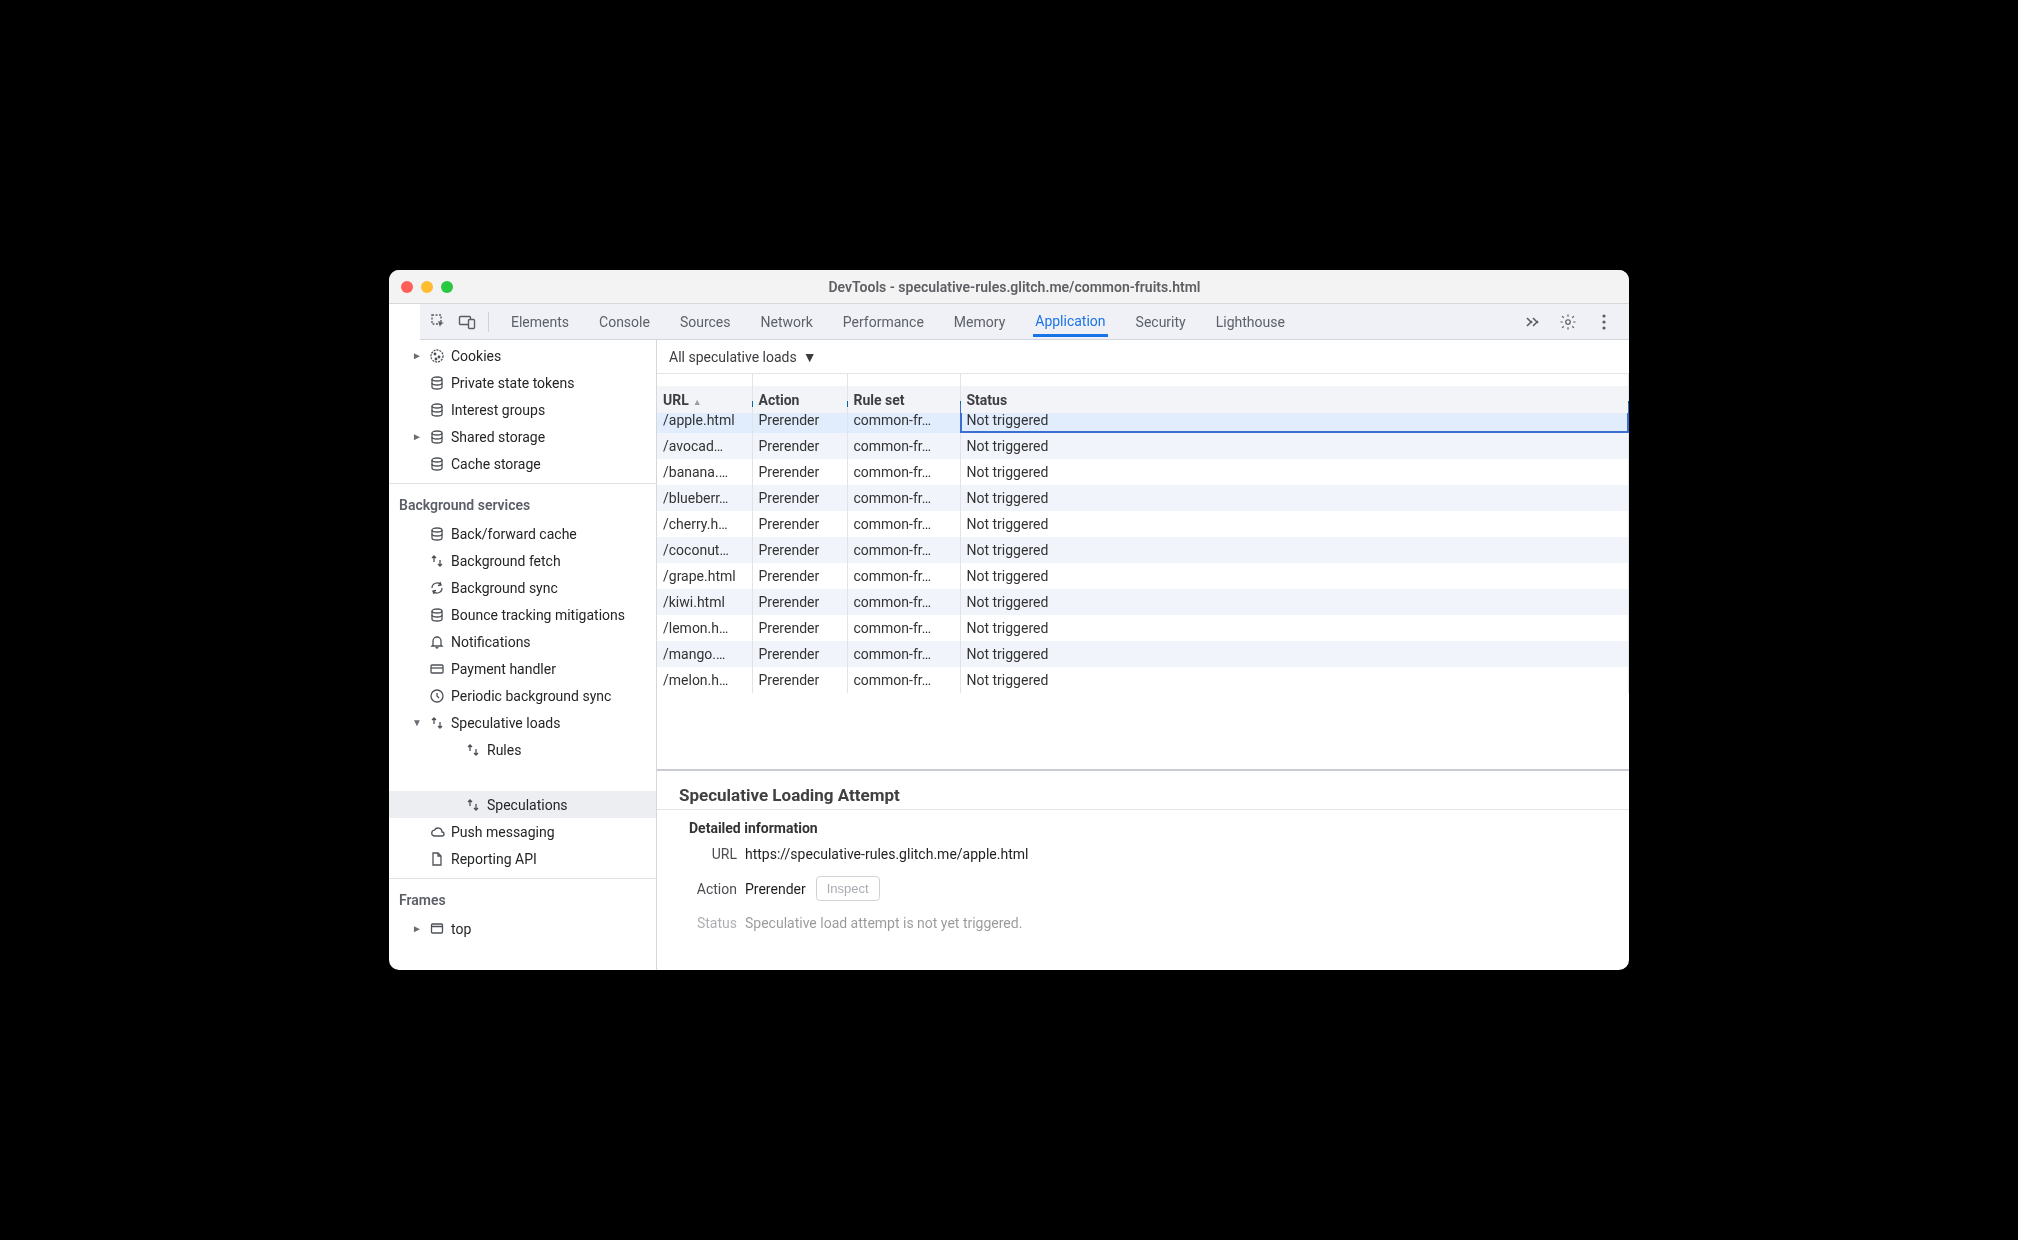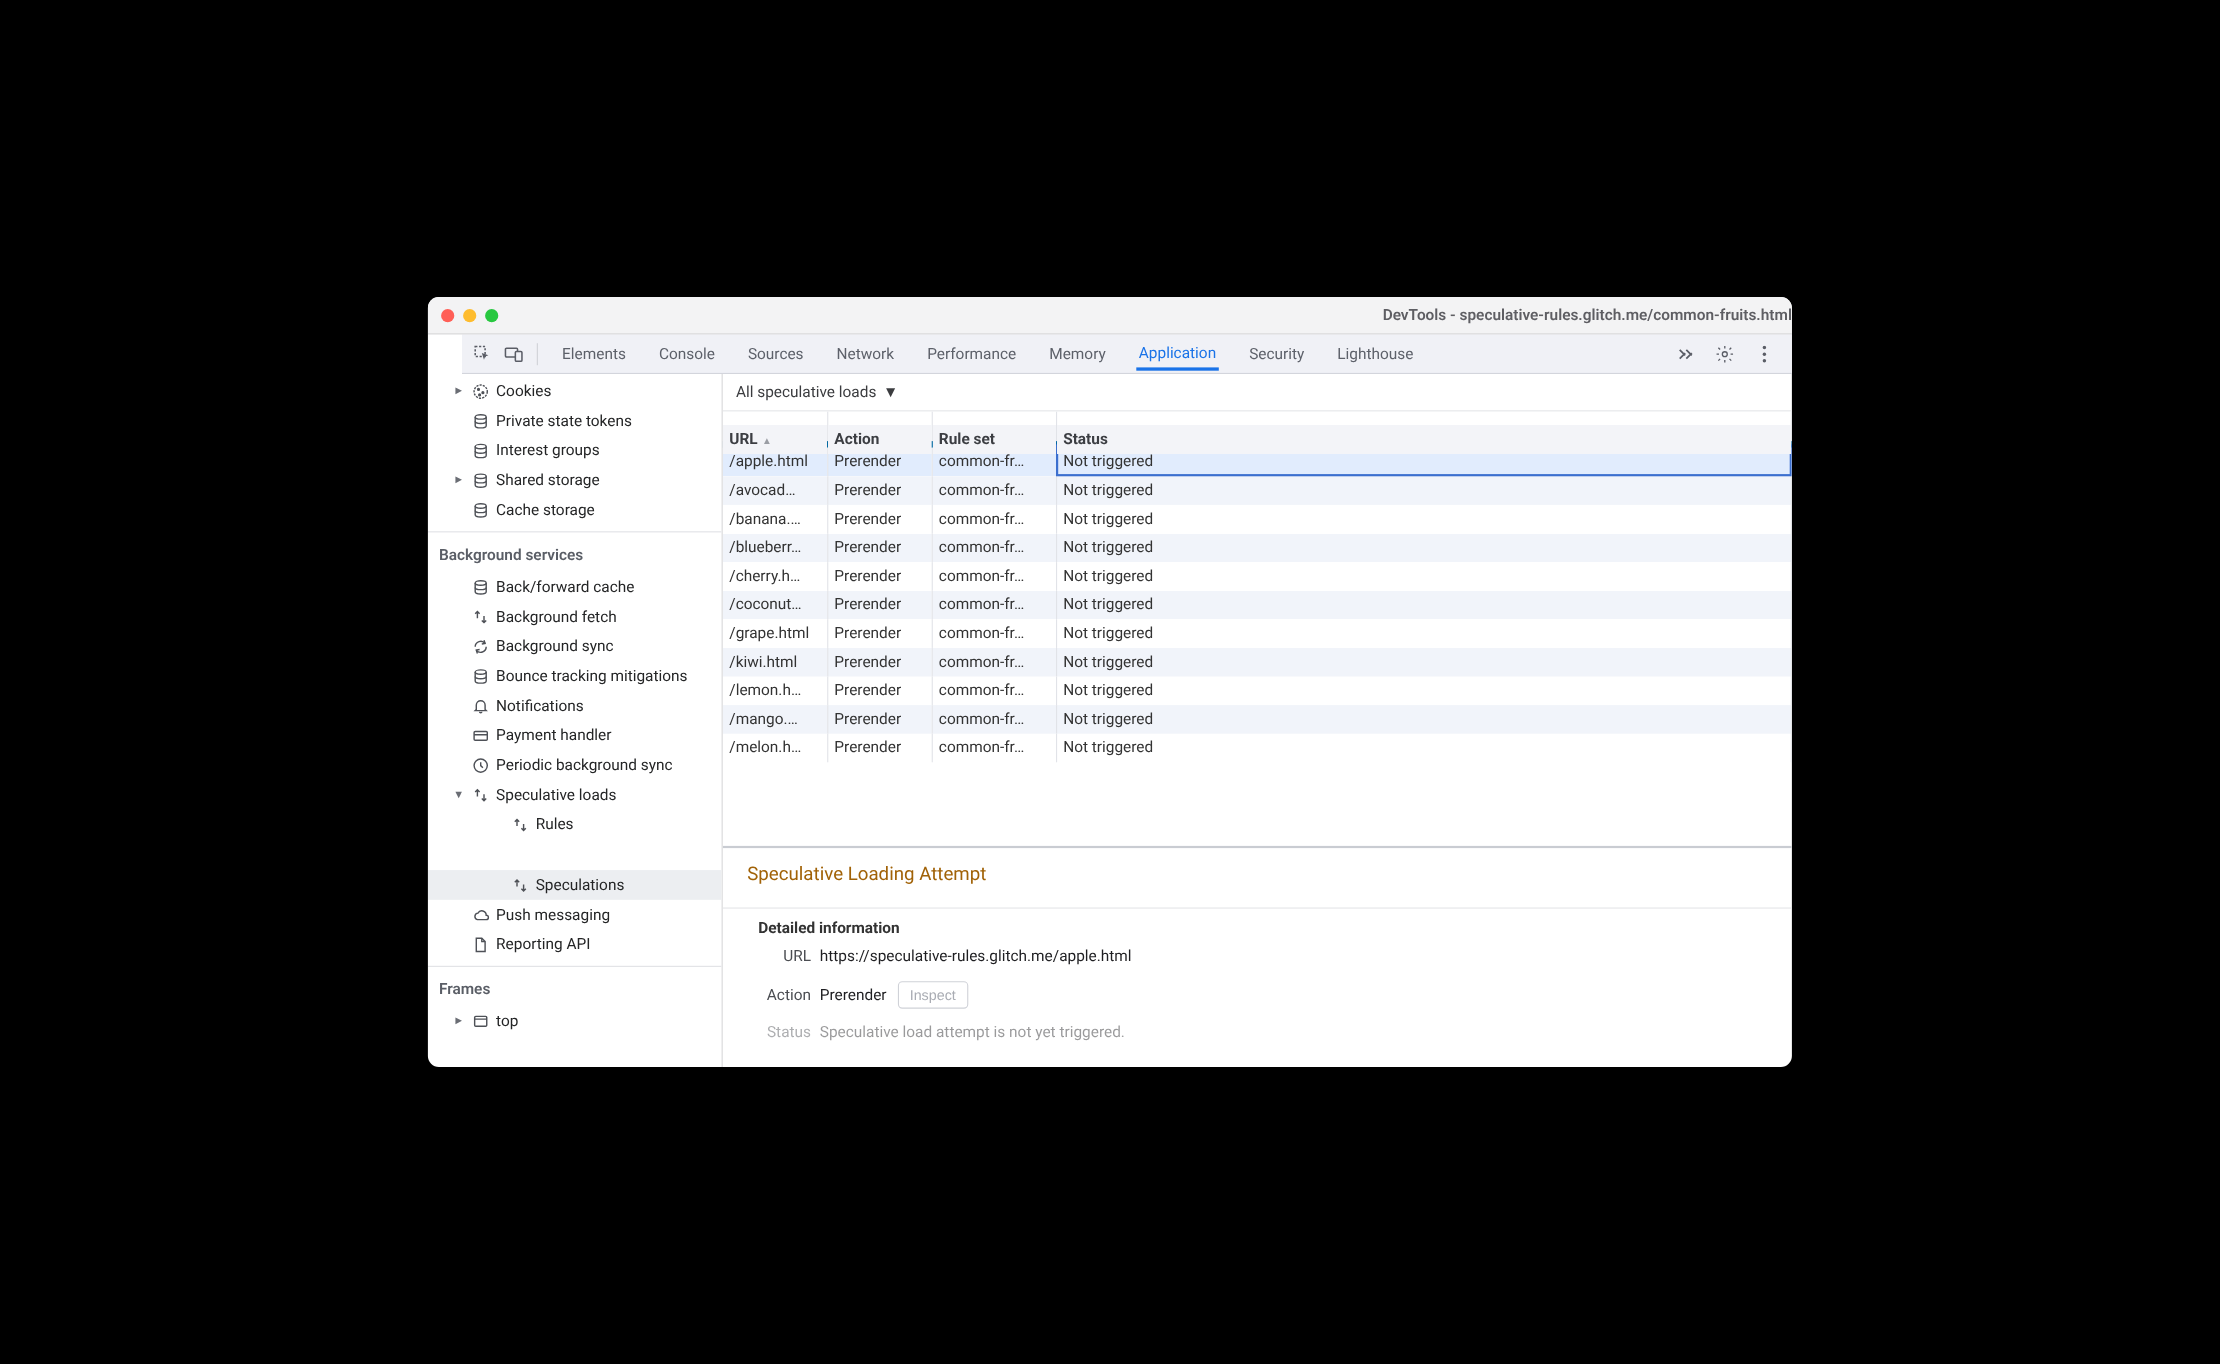--- a/index.html
+++ b/index.html
@@ -24,21 +24,21 @@
     background:#f3f3f4;
     border-bottom:1px solid #d7d7d9;
     display:flex; align-items:center;
     padding: 0 12px;
     position:relative;
   }
   .traffic { display:flex; gap:8px; }
   .dot { width:12px; height:12px; border-radius:50%; }
   .dot.red{background:#ff5f57;} .dot.yellow{background:#febc2e;} .dot.green{background:#28c840;}
   .title-text{
-    position:absolute; left:11px; right:0; text-align:right;
+    position:absolute; left:11px; right:0; text-align:center;
     font-weight:600; color:#5e5e63; font-size:14px;
     pointer-events:none;
   }
   .tabbar {
     height:36px; background:#f0f1f6;
     border-bottom:1px solid #d3d5dc;
     display:flex; align-items:center; padding:0 8px; gap:6px;margin-left:31px;
   }
   .toolbar-icon { width:22px; height:22px; display:flex; align-items:center; justify-content:center; color:#5a5d66; cursor:pointer;}
   .tabs { display:flex; gap:26px; margin-left:10px; flex:1; align-items:center;}
@@ -75,21 +75,21 @@
     border-bottom:6px solid #0369a1; color:#3c3e43; height:30px;font-weight:bold;
   }
   table.grid tr:nth-child(even) td { background:#f1f4fa;}
   table.grid tr.selected td { background:#e1ecfd !important;}
   table.grid tr.selected td.status { outline:2px solid #3b6fcf; outline-offset:-2px;}
   .col-url{width:95px;} .col-act{width:95px;} .col-rs{width:113px;}
   .sort-arr{font-size:9px;color:#9a9da4;margin-left:4px;}
   .detail {
     flex:0 0 200px; border-top:1px solid #c9ccd2; padding:14px 22px; overflow:auto;
   }
-  .detail h2 { font-size:17px; font-weight:400; color:#a16207; margin-bottom:20px;}
+  .detail h2 { font-size:17px; font-weight:700; color:#404040; margin-bottom:4px;}
   .detail h3 { font-size:14px; font-weight:700; margin:8px 0 10px 10px;}
   .detail-table{margin-left:0;}
   .detail-row{display:flex; align-items:center; margin:10px 0 14px 0;}
   .detail-row .k{width:66px; text-align:right; color:#4b4d52; font-size:14px; padding-right:8px;}
   .detail-row .v{color:#1f1f22;}
   .inspect-btn{
     margin-left:10px; border:1px solid #d0d2d8; background:#fff; color:#a9acb3;
     padding:4px 10px; border-radius:4px; font-size:13px;text-align:right;
   }
   svg { display:block; }

